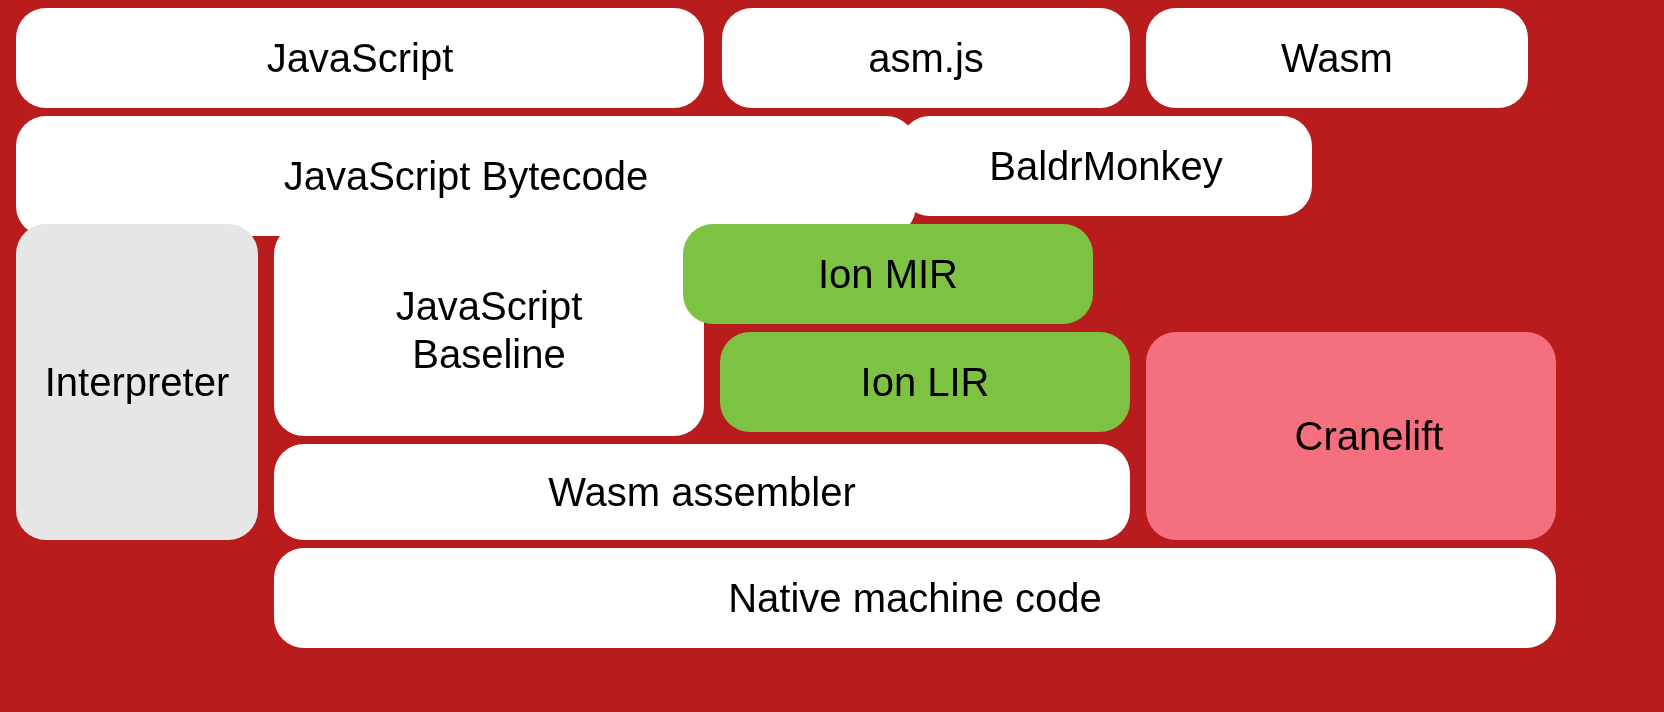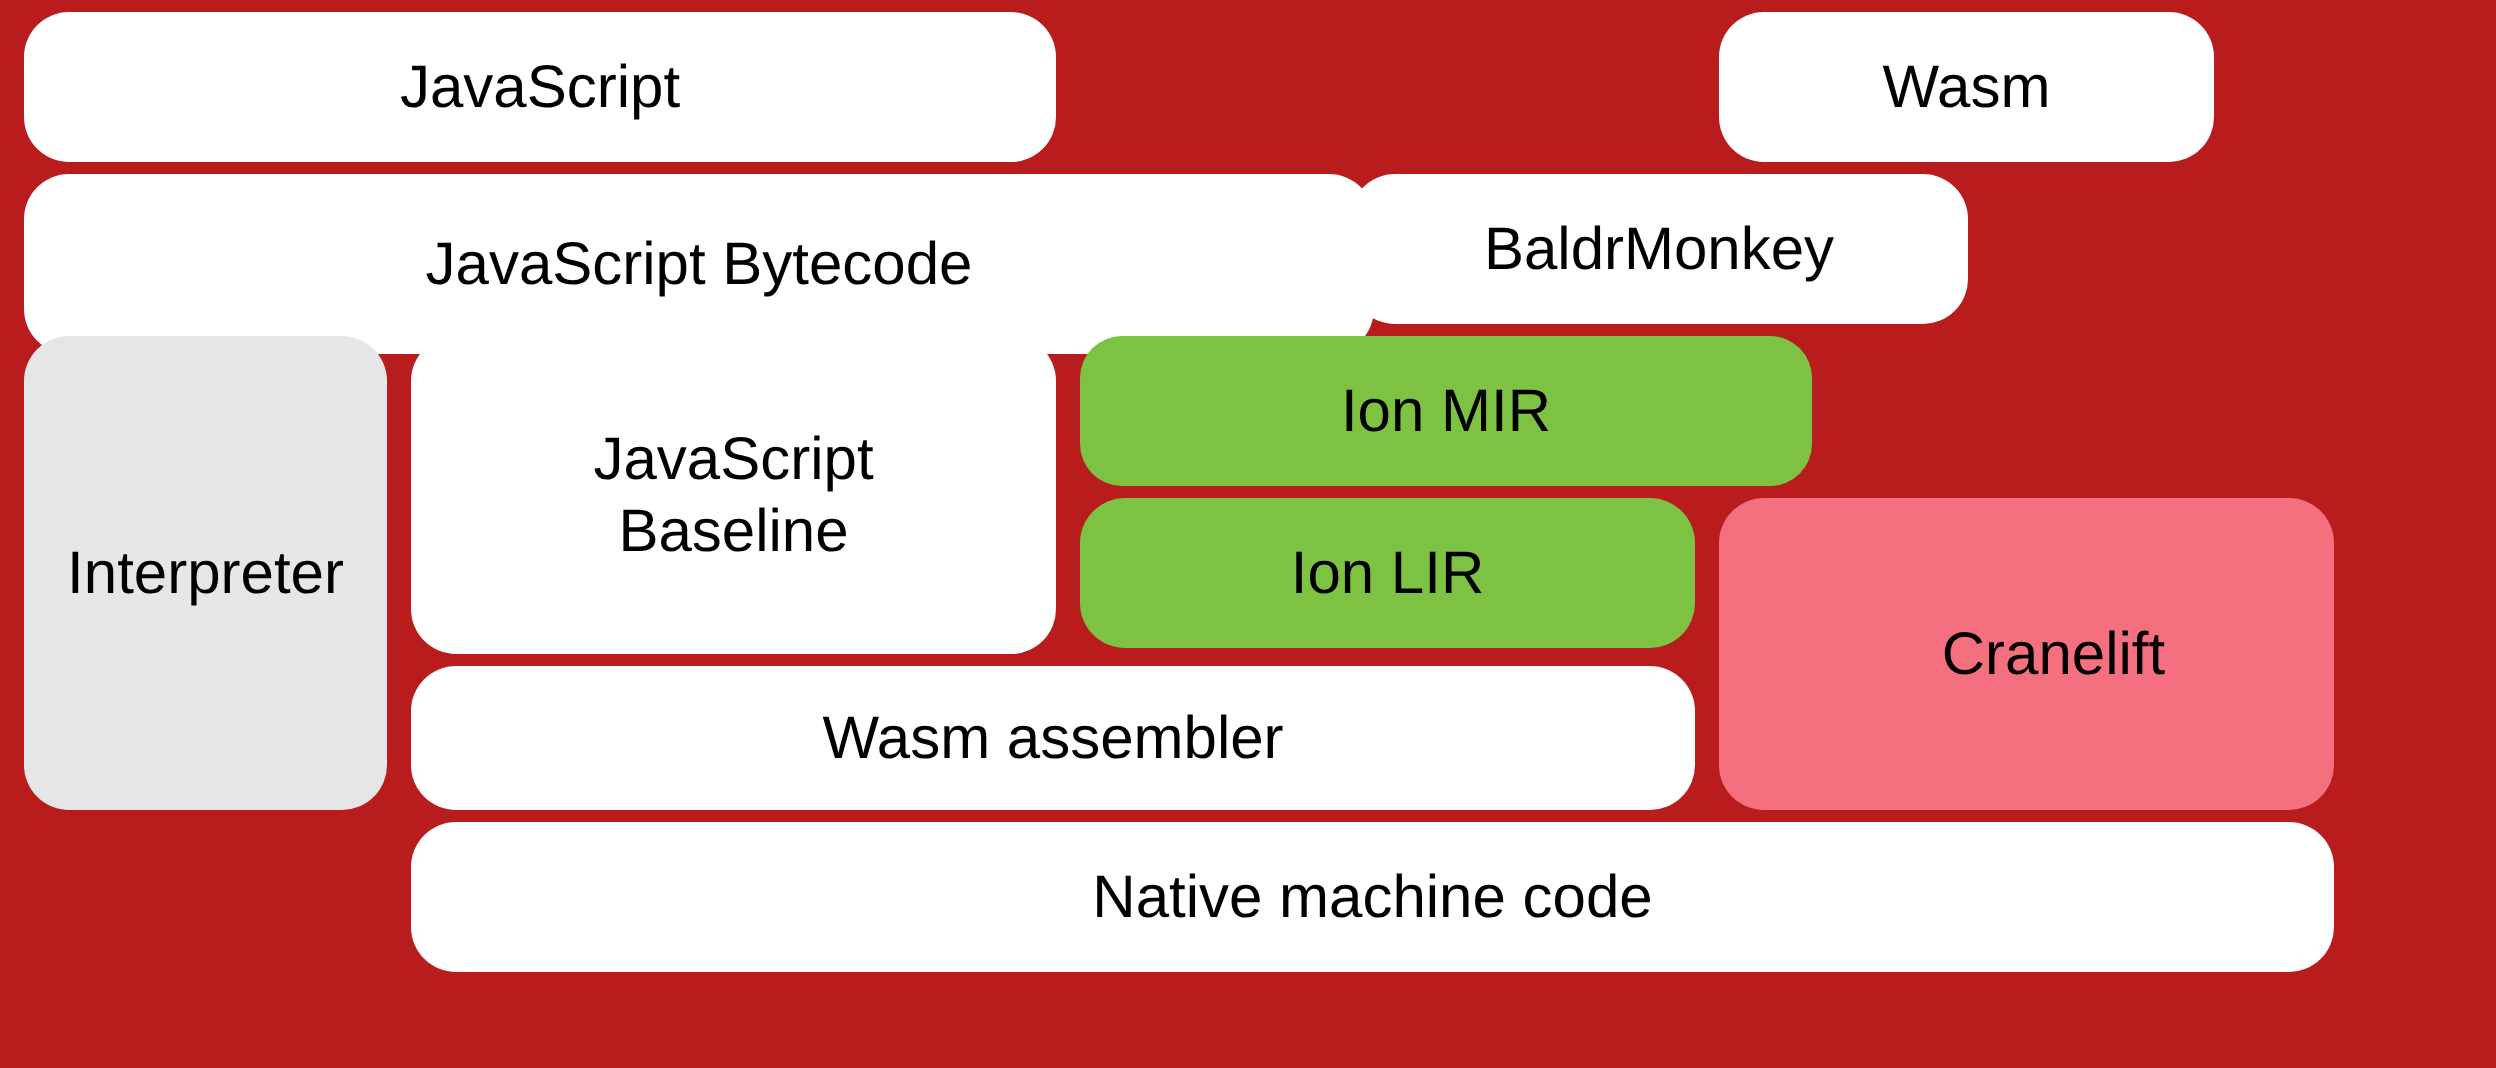--- a/index.html
+++ b/index.html
@@ -28,48 +28,51 @@
     color: #000000;
     font-size: 40px;
     line-height: 1.2;
     text-align: center;
     white-space: pre-line;
   }
 
   
   .b-javascript        { left: 16px;   top: 8px;   width: 688px;  height: 100px; }
   .b-asmjs             { left: 722px;  top: 8px;   width: 408px;  height: 100px; }
-  .b-wasm              { left: 1146px; top: 8px;   width: 330px;  height: 100px; }
+  .b-wasm              { left: 1146px; top: 8px;   width: 382px;  height: 100px; }
 
   
   .b-javascript-bytecode { left: 16px;  top: 116px; width: 900px;  height: 120px; }
   .b-baldrmonkey         { left: 900px; top: 116px; width: 412px;  height: 100px; }
 
   
   .b-interpreter         { left: 16px;   top: 224px; width: 242px;  height: 316px; }
   .b-javascript-baseline { left: 274px;  top: 224px; width: 430px;  height: 212px; }
-  .b-ion-mir             { left: 720px;  top: 224px; width: 488px;  height: 100px; border-radius: 28px; }
+  .b-ion-mir             { left: 683px;  top: 224px; width: 410px;  height: 100px; }
   .b-ion-lir             { left: 720px;  top: 332px; width: 410px;  height: 100px; }
   .b-cranelift           { left: 1146px; top: 332px; width: 410px;  height: 208px; padding-left: 36px; }
 
   
   .b-macro-assembler     { left: 274px;  top: 444px; width: 856px;  height: 96px; }
 
   
   .b-native-machine-code { left: 274px;  top: 548px; width: 1282px; height: 100px; }
 </style>
 </head>
 <body style="background: rgb(0, 0, 0);">
 
 <div class="diagram" style="background: #b91c1c;">
 
   <div class="block b-javascript" style="background: rgb(255, 255, 255);">
     <span class="label" style="color: rgb(0, 0, 0);">JavaScript</span>
   </div>
 
+  <div class="block b-asmjs" style="background: rgb(255, 255, 255);">
+    <span class="label" style="color: rgb(0, 0, 0);">asm.js</span>
+  </div>
 
   <div class="block b-wasm" style="background: rgb(255, 255, 255);">
     <span class="label" style="color: rgb(0, 0, 0);">Wasm</span>
   </div>
 
   <div class="block b-javascript-bytecode" style="background: rgb(255, 255, 255);">
     <span class="label" style="color: rgb(0, 0, 0);">JavaScript Bytecode</span>
   </div>
 
   <div class="block b-baldrmonkey" style="background: rgb(255, 255, 255);">

